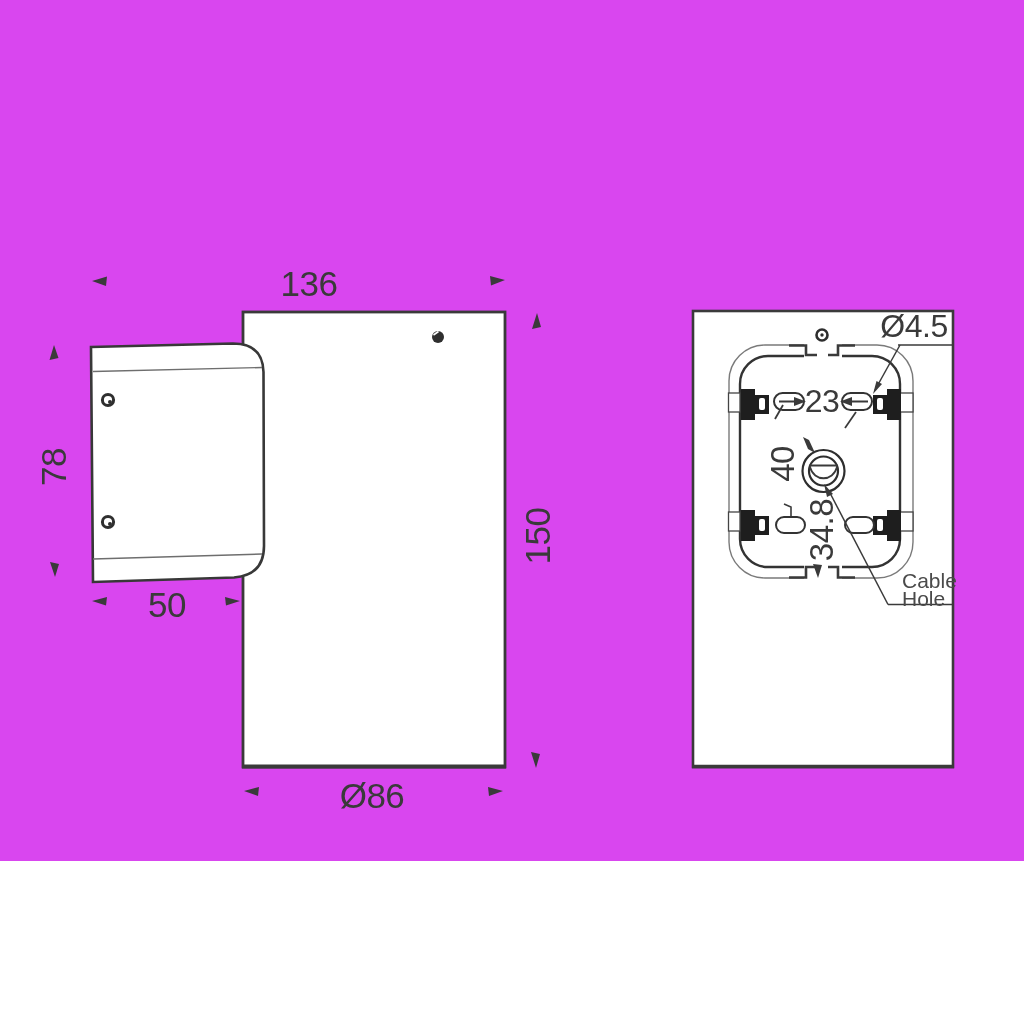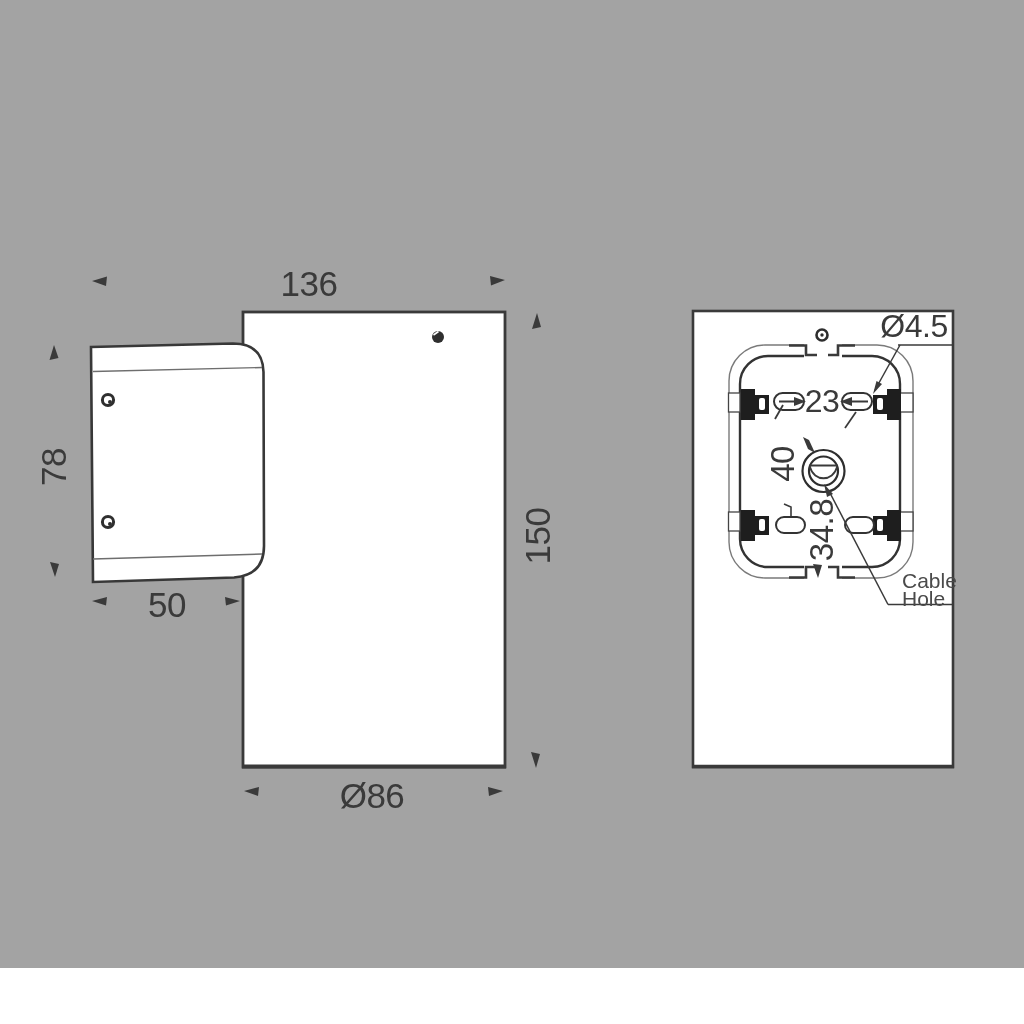--- a/index.html
+++ b/index.html
@@ -1,16 +1,16 @@
 <!DOCTYPE html>
 <html><head>
 <meta charset="utf-8">
 <style>
   html,body{margin:0;padding:0;background:#ffffff;}
-  .stage{position:relative;width:1024px;height:968px;background:#a3a3a3;overflow:hidden;}
+  .stage{position:relative;width:1024px;height:861px;background:#d946ef;overflow:hidden;}
   svg{position:absolute;left:0;top:0;}
   text{font-family:"Liberation Sans", sans-serif;fill:#3a3a3a;}
   .dim-side{font-size:35px;letter-spacing:-0.5px;}
   .dim-back{font-size:32px;letter-spacing:-0.5px;}
   .dim-back-sm{font-size:33px;letter-spacing:-0.5px;}
   .lbl{font-size:21px;fill:#4a4a4a;}
   .ln{stroke:#3a3a3a;fill:none;}
   .arrow{fill:#3a3a3a;stroke:none;}
 </style>
 </head>

